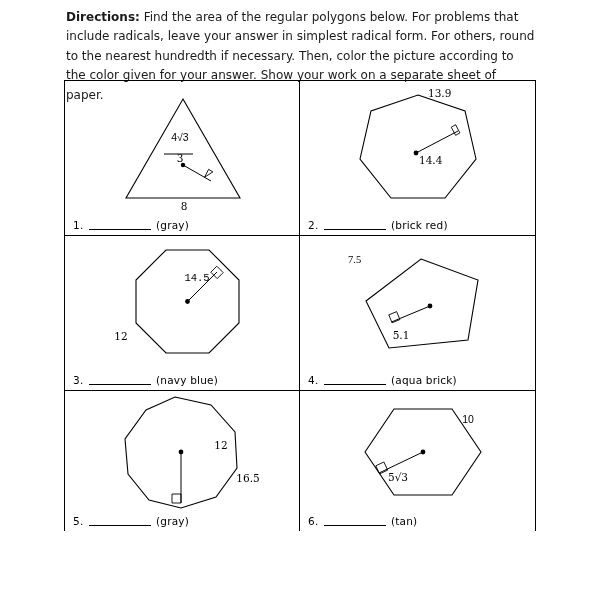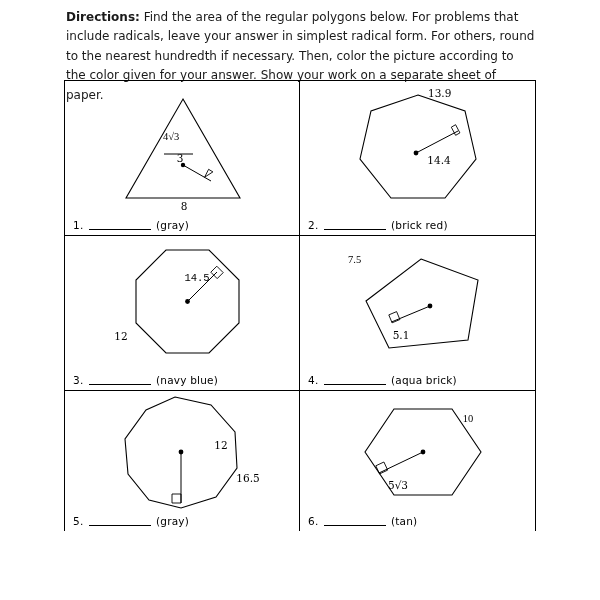--- a/index.html
+++ b/index.html
@@ -108,39 +108,39 @@
       <div class="cell left">
         <div class="figure">
           <svg width="236" height="140" viewBox="0 0 236 140">
             <polygon points="118,18 175,117 61,117" fill="none" stroke="#000" stroke-width="1.1"></polygon>
 
             <line x1="118" y1="84" x2="146" y2="100" stroke="#000" stroke-width="1"></line>
             <circle cx="118" cy="84" r="2.2" fill="#000"></circle>
             <polygon points="139.6,96.2 143.6,88.3 147.9,90.9" fill="none" stroke="#000" stroke-width="0.9"></polygon>
             <line x1="99" y1="73" x2="128" y2="73" stroke="#000" stroke-width="1"></line>
           </svg>
-          <div style="position:absolute;left:98px;top:50px;width:34px;text-align:left;font-family:Liberation Serif, serif;font-size:10.5px;">4√3</div>
+          <div style="position:absolute;left:98px;top:50px;width:34px;text-align:center;font-family:Liberation Sans, sans-serif;font-size:10.5px;">4√3</div>
           <div style="position:absolute;left:98px;top:71px;width:34px;text-align:center;font-family:'DejaVu Serif',serif;font-size:10.5px;">3</div>
           <div style="position:absolute;left:107px;top:119px;width:24px;text-align:center;font-family:'DejaVu Serif',serif;font-size:10.5px;">8</div>
         </div>
         <div class="answer-line">
           <span class="num">1.</span><span class="blank"></span><span class="color">(gray)</span>
         </div>
       </div>
 
       <div class="cell">
         <div class="figure">
           <svg width="236" height="140" viewBox="0 0 236 140">
             <polygon points="118,14 165,30 176,78 145,117 91,117 60,78 71,30" fill="none" stroke="#000" stroke-width="1.1"></polygon>
             <line x1="116" y1="72" x2="158" y2="50" stroke="#000" stroke-width="1"></line>
             <circle cx="116" cy="72" r="2.4" fill="#000"></circle>
             <polygon points="151.3,46.2 155.6,54.3 159.9,51.9 155.6,43.7" fill="none" stroke="#000" stroke-width="0.9"></polygon>
           </svg>
           <div style="position:absolute;left:128px;top:6px;width:40px;text-align:left;font-family:'DejaVu Serif',serif;font-size:10.5px;">13.9</div>
-          <div style="position:absolute;left:119px;top:73px;width:40px;text-align:center;font-family:'DejaVu Serif',serif;font-size:10.5px;">14.4</div>
+          <div style="position:absolute;left:119px;top:73px;width:40px;font-family:'DejaVu Serif',serif;font-size:10.5px;">14.4</div>
         </div>
         <div class="answer-line">
           <span class="num">2.</span><span class="blank"></span><span class="color">(brick red)</span>
         </div>
       </div>
     </div>
 
     <div class="row">
 
       <div class="cell left">
@@ -195,22 +195,22 @@
       </div>
 
       <div class="cell">
         <div class="figure">
           <svg width="236" height="140" viewBox="0 0 236 140">
             <polygon points="94,18 152,18 181,61 152,104 94,104 65,61" fill="none" stroke="#000" stroke-width="1.1"></polygon>
             <circle cx="123" cy="61" r="2.4" fill="#000"></circle>
             <line x1="123" y1="61" x2="79" y2="82" stroke="#000" stroke-width="1"></line>
             <polygon points="75.8,74.8 83.9,71 87.7,79.1 79.6,82.9" fill="none" stroke="#000" stroke-width="0.9"></polygon>
           </svg>
-          <div style="position:absolute;left:156px;top:22px;width:24px;text-align:center;font-family:Liberation Serif, serif;font-size:10.5px;">10</div>
-          <div style="position:absolute;left:80px;top:88px;width:36px;text-align:center;font-family:'DejaVu Serif',serif;font-size:10.5px;">5√3</div>
+          <div style="position:absolute;left:156px;top:22px;width:24px;text-align:center;font-family:Liberation Sans, sans-serif;font-size:10.5px;">10</div>
+          <div style="position:absolute;left:80px;top:80px;width:36px;text-align:center;font-family:'DejaVu Serif',serif;font-size:10.5px;">5√3</div>
         </div>
         <div class="answer-line">
           <span class="num">6.</span><span class="blank"></span><span class="color">(tan)</span>
         </div>
       </div>
     </div>
 
   </div>
 </div>
 

